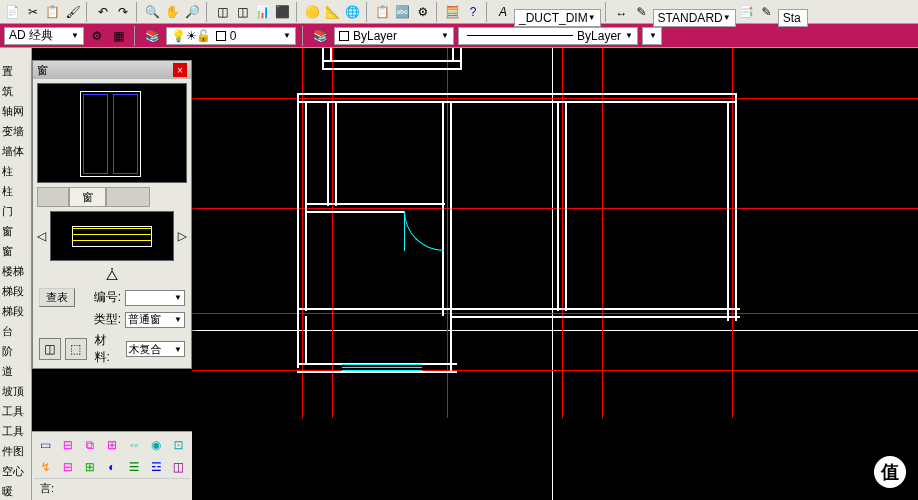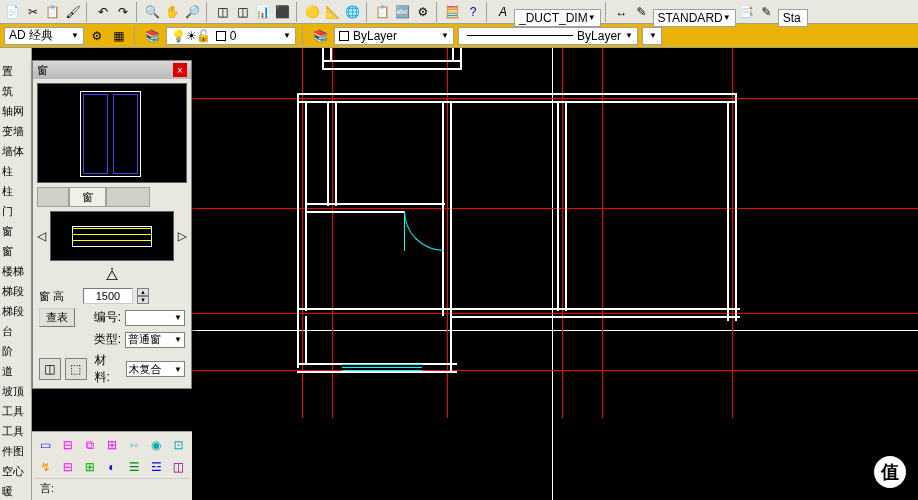--- a/index.html
+++ b/index.html
@@ -4,21 +4,21 @@
   <style>
     * { margin: 0; padding: 0; box-sizing: border-box; }
     body { font-family: "SimSun", "Microsoft YaHei", sans-serif; font-size: 12px; background: #f0f0f0; overflow: hidden; width: 918px; height: 500px; position: relative; }
     
     .toolbar-top { background: #e8e8e0; height: 24px; display: flex; align-items: center; gap: 2px; padding: 0 4px; border-bottom: 1px solid #a0a090; }
     .toolbar-icon { width: 18px; height: 18px; display: inline-flex; align-items: center; justify-content: center; }
     .toolbar-sep { width: 4px; height: 20px; border-left: 1px solid #a0a0a0; margin: 0 2px; }
     .text-dropdown { background: #fff; border: 1px solid #a0a0a0; padding: 1px 4px; min-width: 80px; height: 18px; display: flex; align-items: center; justify-content: space-between; margin-top: 12px; }
     .text-dropdown .arrow { font-size: 8px; }
     
-    .toolbar-second { background: #eab308; height: 24px; display: flex; align-items: center; gap: 4px; padding: 0 4px; border-bottom: 1px solid #a0a090; }
+    .toolbar-second { background: #be185d; height: 24px; display: flex; align-items: center; gap: 4px; padding: 0 4px; border-bottom: 1px solid #a0a090; }
     .combo { background: #fff; border: 1px solid #a0a0a0; padding: 1px 4px; height: 18px; display: flex; align-items: center; }
     .layer-combo { width: 130px; }
     .bylayer-combo { width: 120px; }
     .linetype-combo { width: 180px; display: flex; align-items: center; }
     .line-sample { flex: 1; border-top: 1px solid #000; margin: 0 4px; }
     
     .main-area { display: flex; height: 452px; background: #000; position: relative; }
     
     .left-sidebar { width: 32px; background: #e8e8e0; border-right: 1px solid #a0a090; display: flex; flex-direction: column; padding-top: 12px; }
     .sidebar-item { padding: 4px 2px; font-size: 11px; text-align: left; white-space: nowrap; overflow: hidden; cursor: pointer; }
@@ -264,28 +264,20 @@
           <div class="icon-line" style="top:8px"></div>
           <div class="icon-line" style="top:14px"></div>
           <div class="icon-line" style="top:20px;background:#fff"></div>
           <div class="icon-line" style="top:0;background:#fff"></div>
         </div>
       </div>
       <span>▷</span>
     </div>
     <div class="mirror-btn">⧊</div>
     <div class="param-row">
-      <span class="param-label">窗 高</span>
-      <input class="param-input" value="1500" style="">
-      <div class="spinner">
-          <div class="spinner-btn">▲</div>
-          <div class="spinner-btn">▼</div>
-        </div>
-    </div>
-    <div class="param-row">
       <button class="btn-small">查表</button>
       <span style="flex:1"></span>
       <span>编号:</span>
       <div class="combo-small">
           <span></span>
           <span style="font-size:8px">▼</span>
         </div>
     </div>
     <div class="param-row">
       <span style="flex:1"></span>

